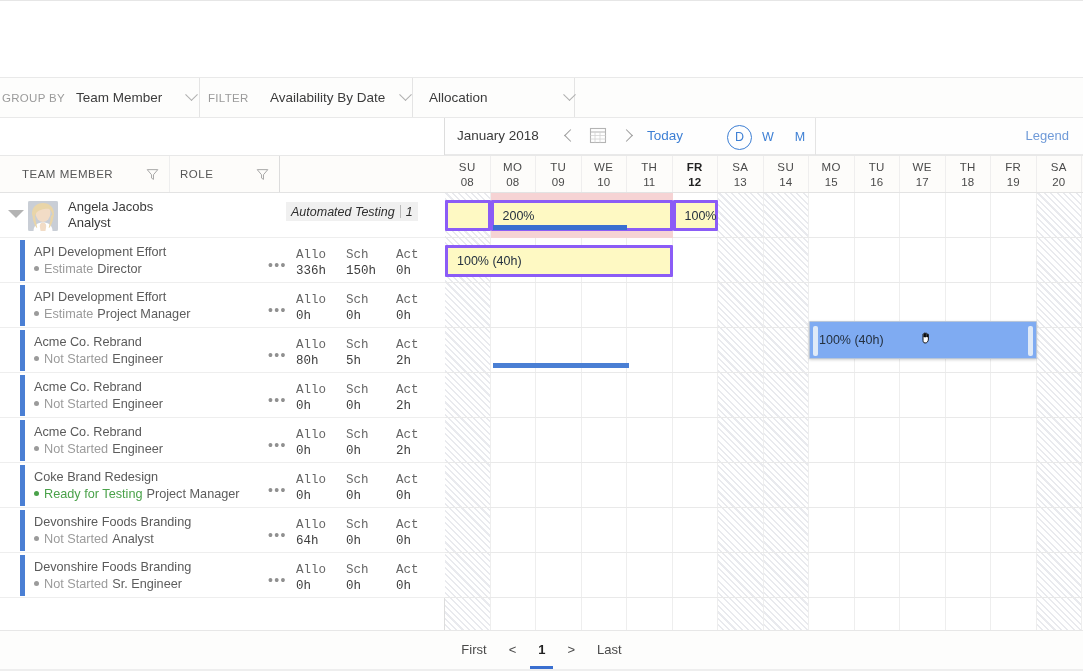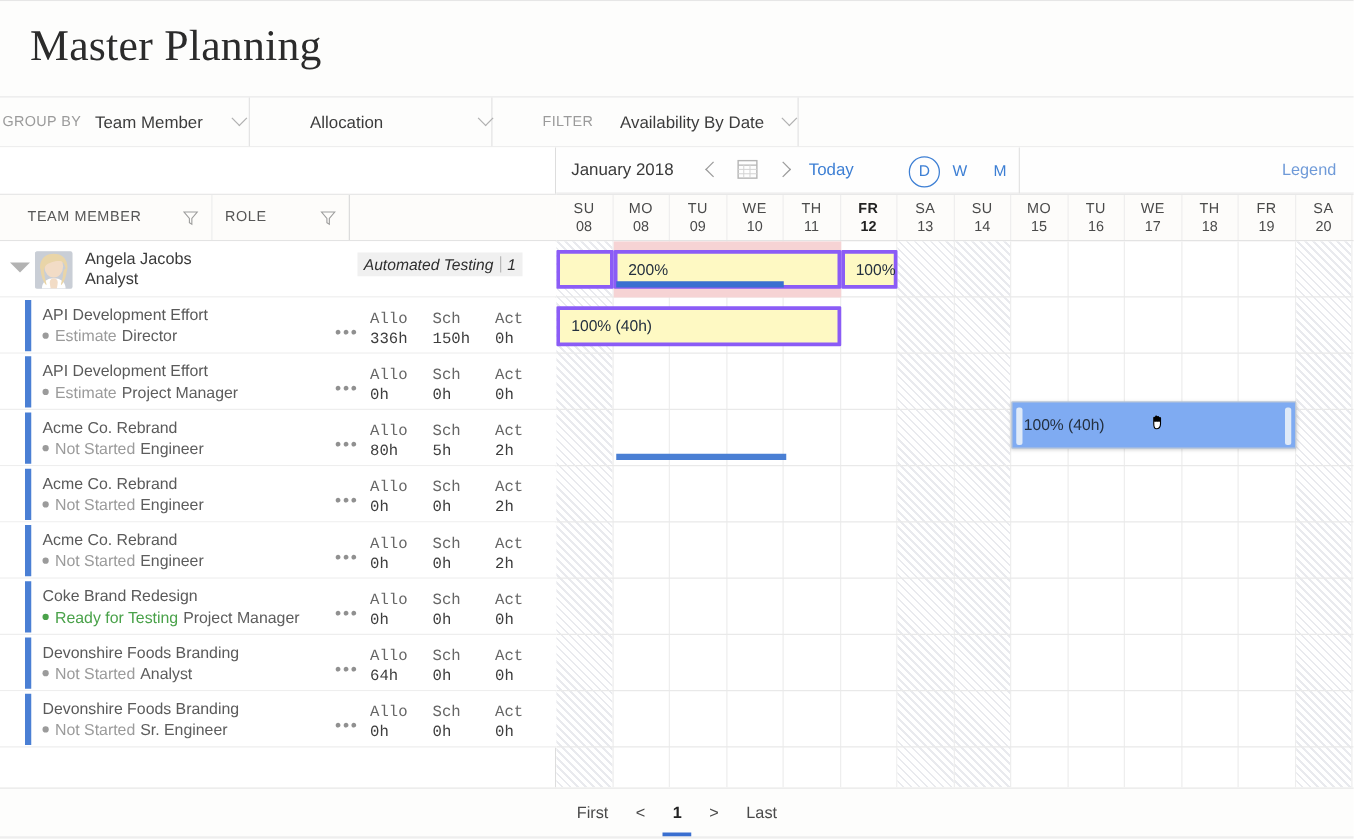--- a/index.html
+++ b/index.html
@@ -20,21 +20,21 @@
   .page-title {
     position:absolute; left:24px; top:16px;
     font-family:"Liberation Serif", serif;
     font-size:35px; color:#2b2b2b; font-weight:400; letter-spacing:0.2px;
   }
 
   
   .filter-bar {
     position:absolute; top:77px; left:0; width:1083px; height:41px;
     background:#fdfdfc; border-top:1px solid #e9e9e9; border-bottom:1px solid #e9e9e9;
-    display:flex; align-items:flex-end;gap:32px;
+    display:flex; align-items:flex-end;
   }
   .fb-label {
     display:flex; align-items:center; font-size:11.5px; color:#9b9b9b;
     letter-spacing:0.3px; padding-left:2px;
   }
   .fb-seg { display:flex; align-items:center; height:100%; position:relative; }
   .fb-seg.bordered { border-right:1px solid #e4e4e4; }
   .fb-select {
     display:flex; align-items:center; justify-content:space-between;
     height:100%; cursor:pointer; color:#3c3c3c; font-size:13.5px;
@@ -172,44 +172,41 @@
      background:#3a6fd0;}
   .footer-base { position:absolute; bottom:0; left:0; width:1083px; height:2px; background:#eeeeee;}
 </style>
 </head>
 <body>
 
 <div class="app">
 
   <div class="top-hairline"></div>
 
-  <div class="title-bar">
-    <div class="page-title">Master Planning</div>
-  </div>
 
   <div class="filter-bar">
     <div class="fb-seg bordered" style="width:200px;padding-left:0;">
       <div class="fb-label" style="width:76px;">GROUP BY</div>
       <div class="fb-select" style="width:120px;">
         <span class="val">Team Member</span>
         <span class="chev"></span>
       </div>
     </div>
 
-    <div class="fb-seg bordered" style="width:162px;padding-left:16px;">
-      <div class="fb-select" style="width:145px;">
-        <span class="val">Allocation</span>
-        <span class="chev"></span>
-      </div>
-    </div>
-
     <div class="fb-seg bordered" style="width:213px;">
       <div class="fb-label" style="width:70px;padding-left:8px;">FILTER</div>
       <div class="fb-select" style="width:140px;">
         <span class="val">Availability By Date</span>
+        <span class="chev"></span>
+      </div>
+    </div>
+
+    <div class="fb-seg bordered" style="width:162px;padding-left:16px;">
+      <div class="fb-select" style="width:145px;">
+        <span class="val">Allocation</span>
         <span class="chev"></span>
       </div>
     </div>
   </div>
 
   <div class="main">
 
     <div class="left-panel">
       <div class="lp-spacer"></div>
 

